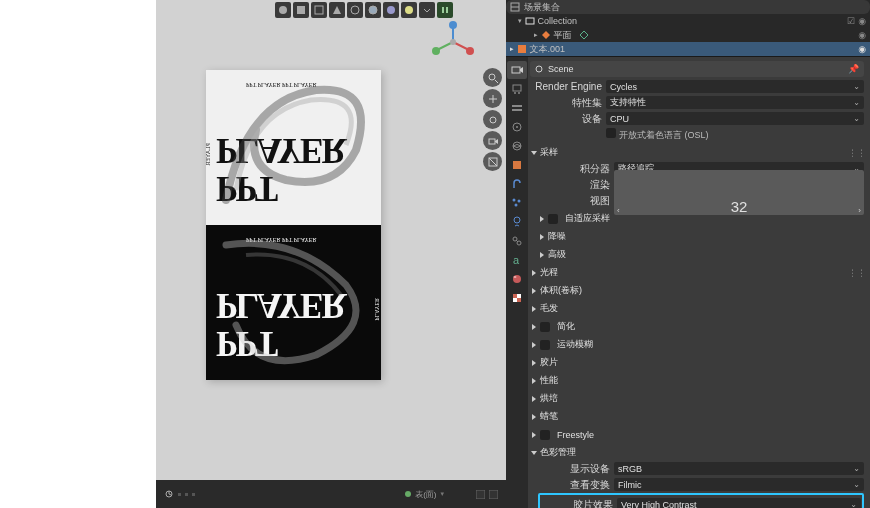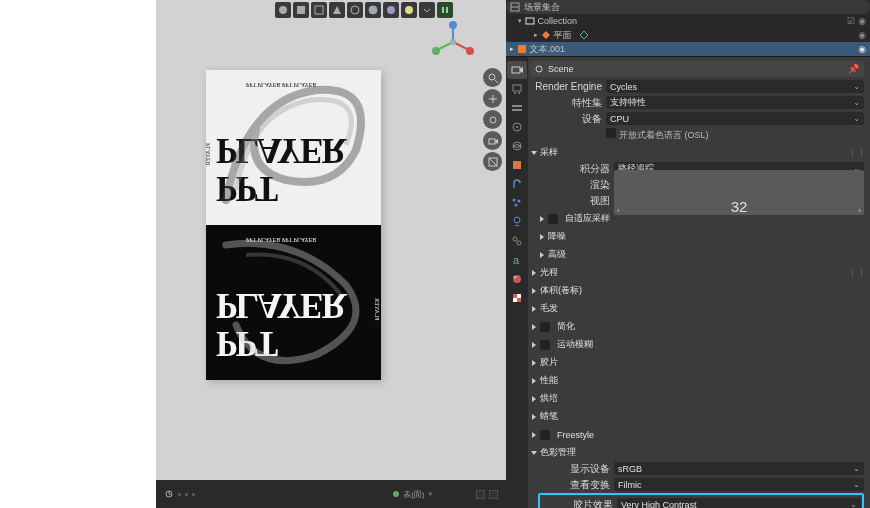--- a/index.html
+++ b/index.html
@@ -13,21 +13,21 @@
 .side-tools { position:absolute; top:68px; right:4px; display:flex; flex-direction:column; gap:2px; z-index:5;}
 .side-btn { width:19px; height:19px; background:#5a5a5a; border-radius:50%; display:flex; align-items:center; justify-content:center;}
 .canvas-art { position:absolute; left:50px; top:70px; width:175px; height:310px; box-shadow:2px 2px 8px rgba(0,0,0,0.2);}
 .canvas-top { width:100%; height:50%; background:#f0f0f0; position:relative; overflow:hidden;}
 .canvas-bot { width:100%; height:50%; background:#0a0a0a; position:relative; overflow:hidden;}
 .bigtext { font-weight:900; font-family:Georgia,serif; letter-spacing:-2px; position:absolute;}
 .smalltext { font-size:6px; font-family:Georgia,serif; letter-spacing:0; position:absolute;}
 .glass-swirl{position:absolute;opacity:.7;}
 .bottom-strip { position:absolute; bottom:0; left:156px; width:350px; height:28px; background:#2a2a2a; display:flex; align-items:center; gap:4px; padding:0 8px;}
 .zsq{width:3px;height:3px;background:#555;}
-.timeline-label{font-size:8px;color:#a0a0a0;margin-left:auto;margin-right:32px;display:flex;align-items:center;gap:4px;}
+.timeline-label{font-size:8px;color:#a0a0a0;margin-left:auto;margin-right:20px;display:flex;align-items:center;gap:4px;}
 .right-panel { flex:1; background:#373737; display:flex; flex-direction:column; }
 .outliner { height:80px; background:#282828; border-bottom:1px solid #1a1a1a; font-size:9px; color:#c0c0c0; position:relative;}
 .out-head{background:#383838;height:14px;display:flex;align-items:center;padding:0 4px;gap:4px;font-size:9px;border-radius:6px;}
 .out-row{display:flex;align-items:center;height:14px;padding-left:4px;gap:3px;}
 .out-row.sel{background:#3a5a7a;}
 .out-icons{margin-left:auto;display:flex;gap:3px;padding-right:4px;}
 .props-area { flex:1; display:flex; }
 .prop-tabs { width:22px; background:#2a2a2a; display:flex; flex-direction:column; gap:1px; padding-top:4px;}
 .prop-tab { width:20px; height:18px; display:flex; align-items:center; justify-content:center; margin:0 1px; border-radius:2px;}
 .prop-tab.active { background:#4a4a4a; }

